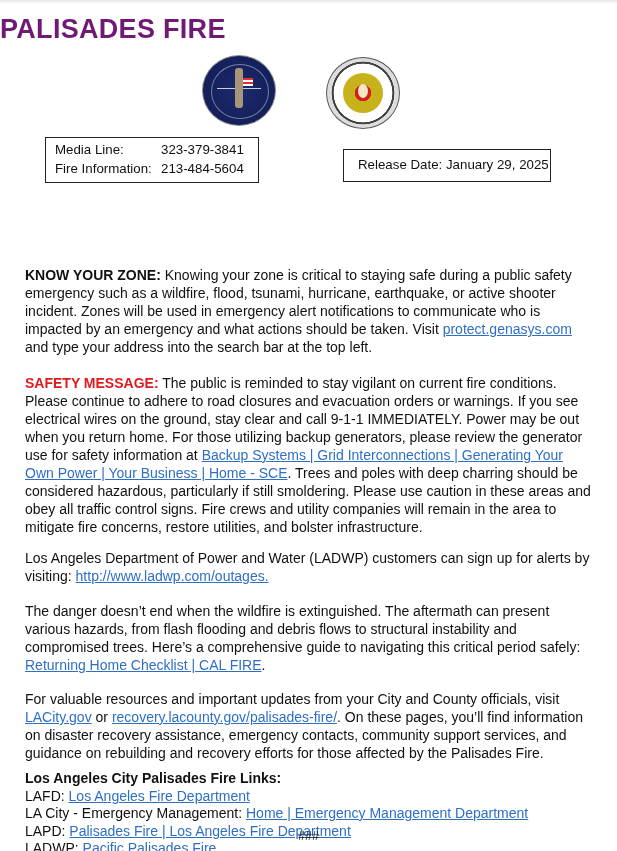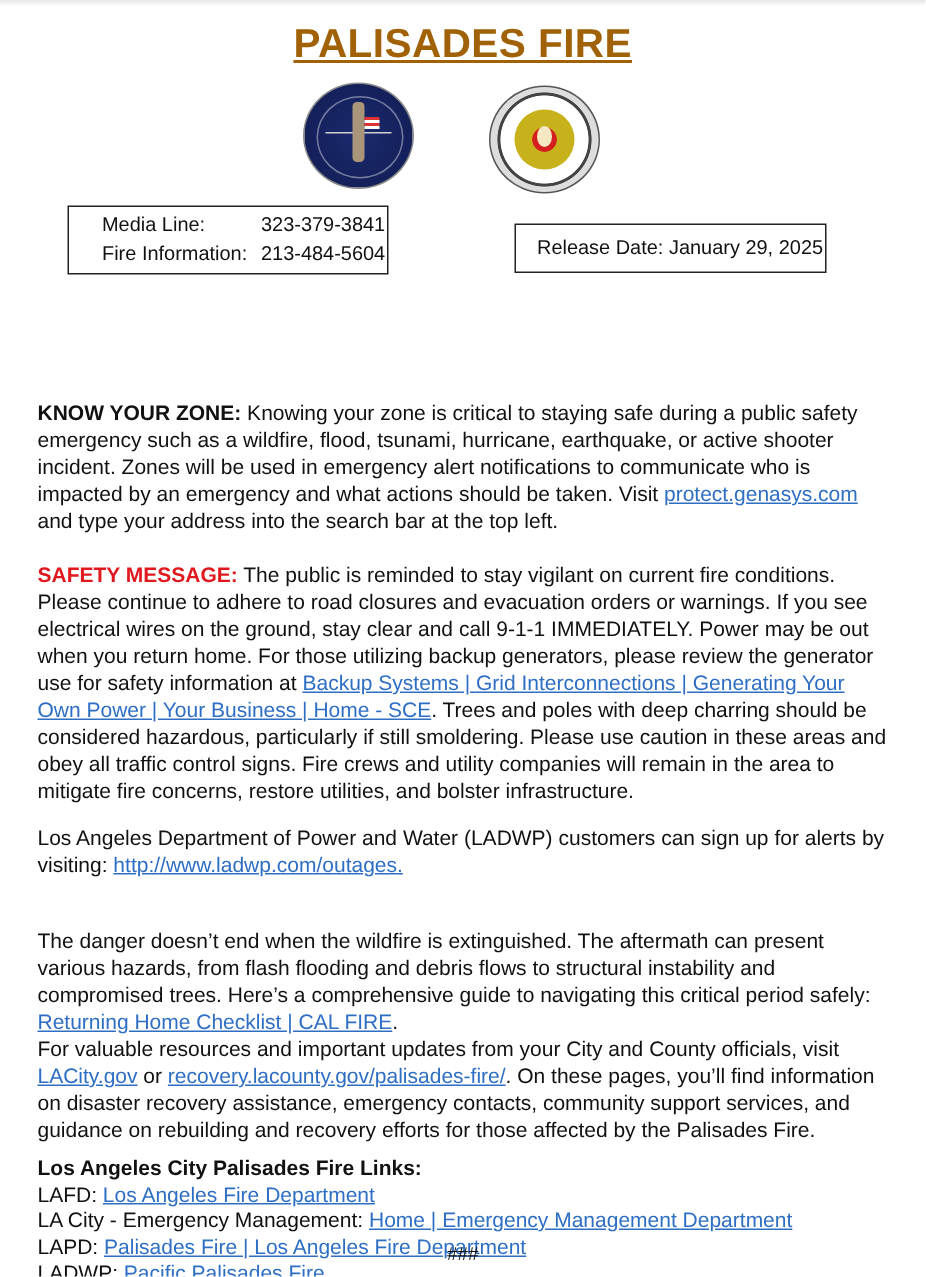--- a/index.html
+++ b/index.html
@@ -1,38 +1,38 @@
 <!DOCTYPE html>
 <html><head>
 <meta charset="utf-8">
 <style>
   html, body { margin: 0; padding: 0; background: #ffffff; }
   body { width: 617px; height: 851px; position: relative; overflow: hidden;
          font-family: "Liberation Sans", "DejaVu Sans", sans-serif; color: #111; }
   .topbar { position: absolute; left: 0; top: 0; width: 617px; height: 4px; background: linear-gradient(#e6e6e6, #fff); }
-  .title { position: absolute; left: 0; width: 617px; top: 14px; text-align: center;
-           font-size: 27px; font-weight: bold; letter-spacing: 0.3px; color: #a16207; text-decoration: underline; }
+  .title { position: absolute; left: 0; width: 617px; top: 14px; text-align: left;
+           font-size: 27px; font-weight: bold; letter-spacing: 0.3px; color: #701a75; }
   .logo { position: absolute; border-radius: 50%; }
   .lapd { left: 202px; top: 55px; width: 72px; height: 69px;
           background: radial-gradient(circle at 50% 50%, #1c2a6e 0%, #13205a 70%, #0d1746 100%);
           border: 1px solid #888; }
   .lapd .inner { position: absolute; left: 8px; top: 8px; width: 56px; height: 53px; border-radius: 50%;
           border: 1px solid #c9c9d8; opacity: 0.55; }
   .lapd .figure { position: absolute; left: 32px; top: 12px; width: 8px; height: 40px; background: #a8957a; border-radius: 3px; }
   .lapd .flag { position: absolute; left: 40px; top: 22px; width: 10px; height: 8px; background: repeating-linear-gradient(#d33 0 2px, #fff 2px 4px); }
   .lapd .scale { position: absolute; left: 14px; top: 32px; width: 44px; height: 1px; background: #cfcfcf; }
   .lafd { left: 326px; top: 57px; width: 72px; height: 70px;
           background: radial-gradient(circle, #fff 0 58%, #444 59% 62%, #ddd 63% 100%);
           border: 1px solid #555; }
   .lafd .core { position: absolute; left: 16px; top: 15px; width: 40px; height: 40px; border-radius: 50%;
           background: radial-gradient(circle, #d41f1f 0 28%, #c7b21b 30% 80%, #5a5210 100%); }
   .lafd .cross { position: absolute; left: 31px; top: 26px; width: 10px; height: 14px; background: #f4e7c2; border-radius: 50%; }
   .box { position: absolute; border: 1px solid #222; font-size: 13.3px; }
   .contact-box { left: 45px; top: 137px; width: 212px; height: 44px; padding: 0; }
-  .contact-row { position: absolute; left: 9px; white-space: nowrap; margin-left: 13px; }
+  .contact-row { position: absolute; left: 9px; white-space: nowrap; }
   .contact-row .num { position: absolute; white-space: nowrap; text-align: right; }
   .release-box { left: 343px; top: 149px; width: 206px; height: 31px; }
   .release-box span { position: absolute; left: 14px; top: 7px; white-space: nowrap; }
   .para { position: absolute; left: 25px; width: 570px; font-size: 14px; line-height: 18px; color: #111; margin-top: 44px; }
   .bold { font-weight: bold; }
   .red { color: #e0191f; font-weight: bold; }
   a { color: #2e6fc4; text-decoration: underline; }
   .end { position: absolute; left: 0; width: 617px; text-align: center; top: 829px; font-size: 12.5px; }
 </style>
 </head>
@@ -73,21 +73,21 @@
 </div>
 
 <div class="para" style="top:330px;">
   <span class="red">SAFETY MESSAGE:</span><span>  The public is reminded to stay vigilant on current fire conditions. Please continue to adhere to road closures and evacuation orders or warnings.  If you see electrical wires on the ground, stay clear and call 9-1-1 IMMEDIATELY.  Power may be out when you return home.  For those utilizing backup generators, please review the generator use for safety information at </span><a>Backup Systems | Grid Interconnections | Generating Your Own Power | Your Business | Home - SCE</a><span>. Trees and poles with deep charring should be considered hazardous, particularly if still smoldering.  Please use caution in these areas and obey all traffic control signs. Fire crews and utility companies will remain in the area to mitigate fire concerns, restore utilities, and bolster infrastructure.</span>
 </div>
 
 <div class="para" style="top:505px;">
   <span>Los Angeles Department of Power and Water (LADWP) customers can sign up for alerts by visiting: </span><a>http://www.ladwp.com/outages.</a>
 </div>
 
-<div class="para" style="top:574px;">
+<div class="para" style="top:558px;">
   <span>The danger doesn’t end when the wildfire is extinguished. The aftermath can present various hazards, from flash flooding and debris flows to structural instability and compromised trees. Here’s a comprehensive guide to navigating this critical period safely: </span><a>Returning Home Checklist | CAL FIRE</a><span>.</span>
 </div>
 
 <div class="para" style="top:646px;">
   <span>For valuable resources and important updates from your City and County officials, visit </span><a>LACity.gov</a><span> or </span><a>recovery.lacounty.gov/palisades-fire/</a><span>. On these pages, you’ll find information on disaster recovery assistance, emergency contacts, community support services, and guidance on rebuilding and recovery efforts for those affected by the Palisades Fire.</span>
 </div>
 
 <div class="para" style="top:726px; line-height:17.5px;">
   <div class="bold">Los Angeles City Palisades Fire Links:</div>
   <div><span>LAFD: </span><a>Los Angeles Fire Department</a></div>

